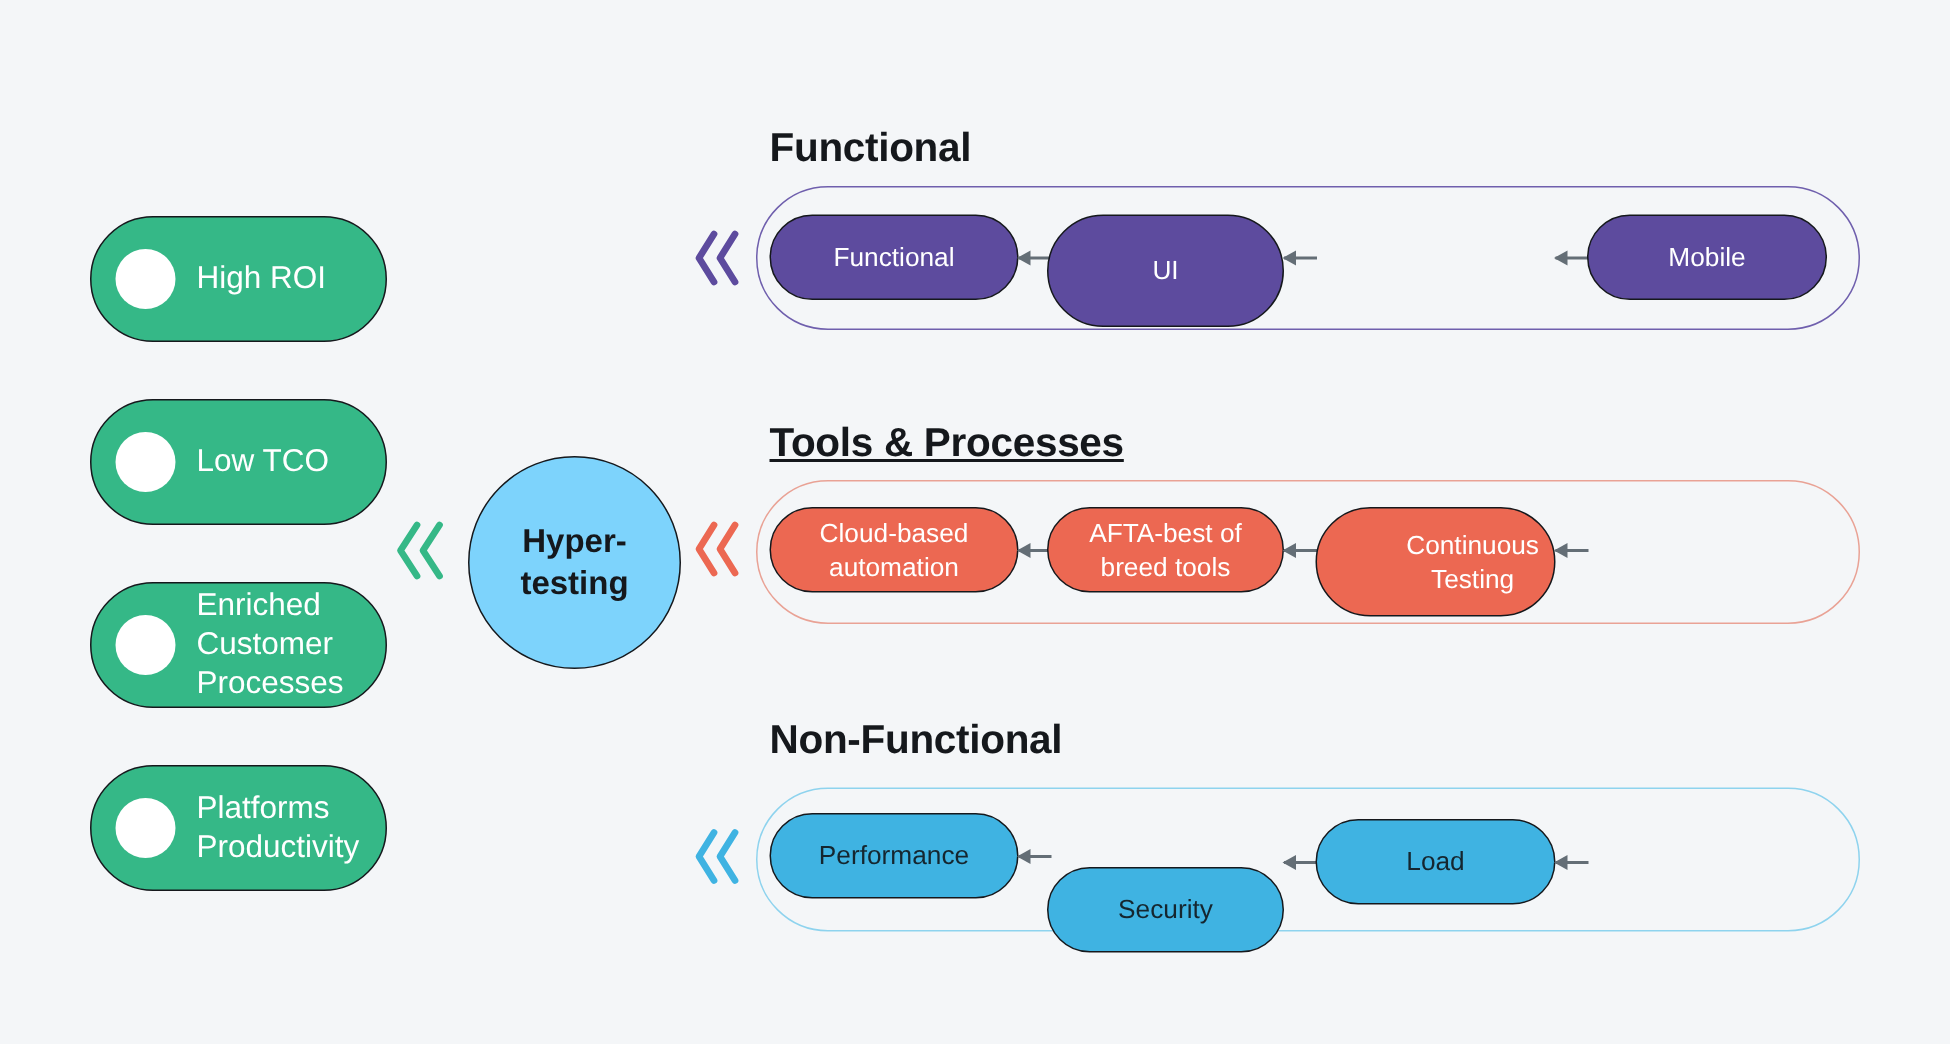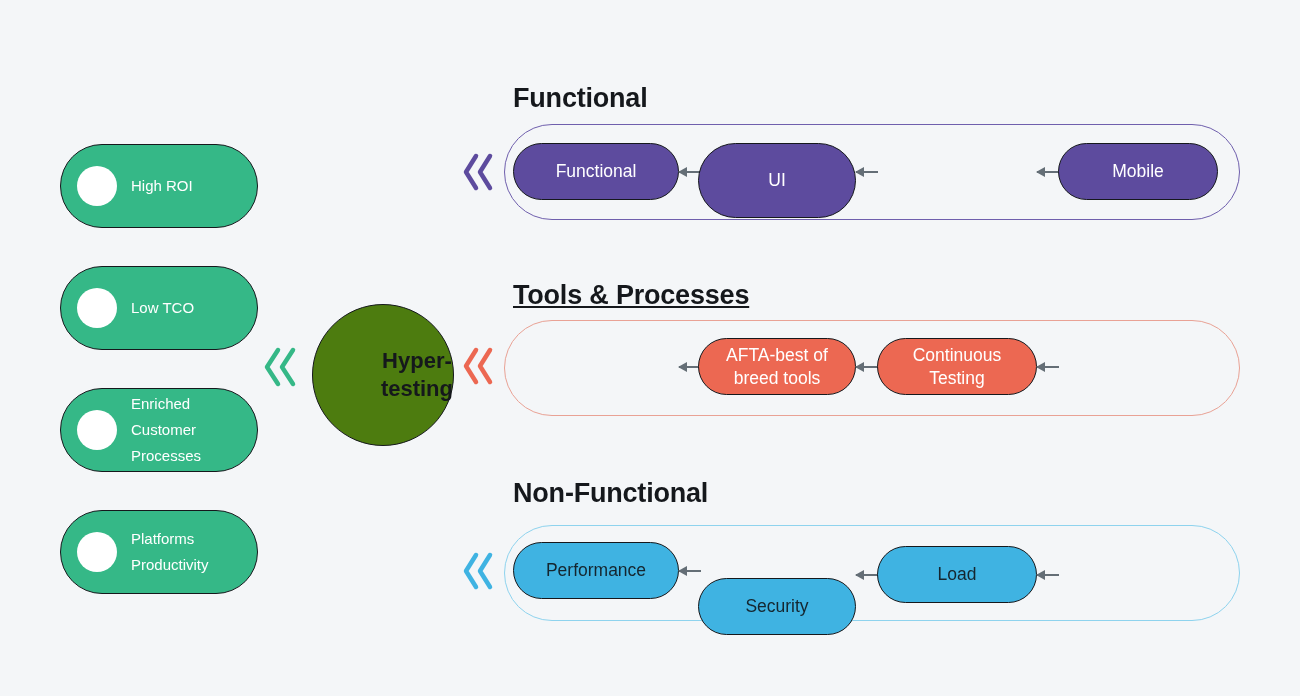--- a/index.html
+++ b/index.html
@@ -35,36 +35,36 @@
   }
   .benefit .dot {
     width: 40px;
     height: 40px;
     border-radius: 50%;
     background: #ffffff;
     flex: 0 0 auto;
   }
   .benefit .blabel {
     color: #ffffff;
-    font-size: 15px;
+    font-size: 21px;
     line-height: 26px;
     margin-left: 14px;
     white-space: pre-line;
   }
 
   
   .hub {
     position: absolute;
     box-sizing: border-box;
     border-radius: 50%;
-    background: #4d7c0f;
+    background: #7dd3fc;
     border: 1.5px solid #15181c;
     display: flex;
     align-items: center;
-    justify-content: flex-end;
+    justify-content: center;
     text-align: center;
   }
   .hub .hublabel {
     font-size: 22px;
     font-weight: bold;
     color: #15181c;
     line-height: 28px;
     white-space: pre-line;
   }
 
@@ -205,29 +205,33 @@
 
   <div class="chevron" style="left:461px; top:344px;">
     <svg width="34" height="44" viewBox="0 0 34 44" fill="none">
       <path d="M15 6 L5 22 L15 38" stroke="#ec6852" stroke-width="4.5" stroke-linecap="round" stroke-linejoin="round"></path>
       <path d="M29 6 L19 22 L29 38" stroke="#ec6852" stroke-width="4.5" stroke-linecap="round" stroke-linejoin="round"></path>
     </svg>
   </div>
 
   <div class="row-box orange" style="left:504px; top:320px; width:736px; height:96px;"></div>
 
+  <div class="node orange" style="left:513px; top:338px; width:166px; height:57px;">
+    <span>Cloud-based
+automation</span>
+  </div>
   <div class="connector" style="left:679px; top:366px; width:22px;"></div>
 
   <div class="node orange" style="left:698px; top:338px; width:158px; height:57px;">
     <span>AFTA-best of
 breed tools</span>
   </div>
   <div class="connector" style="left:856px; top:366px; width:22px;"></div>
 
-  <div class="node orange" style="left:877px; top:338px; width:160px; height:57px;">
+  <div class="node orange" style="left:877px; top:338px; width:160px; height:73px;justify-content:flex-end;">
     <span>Continuous
 Testing</span>
   </div>
   <div class="connector" style="left:1037px; top:366px; width:22px;"></div>
 
 
   <div class="section-title" style="left:513px; top:478px;">Non-Functional</div>
 
   <div class="chevron" style="left:461px; top:549px;">
     <svg width="34" height="44" viewBox="0 0 34 44" fill="none">

